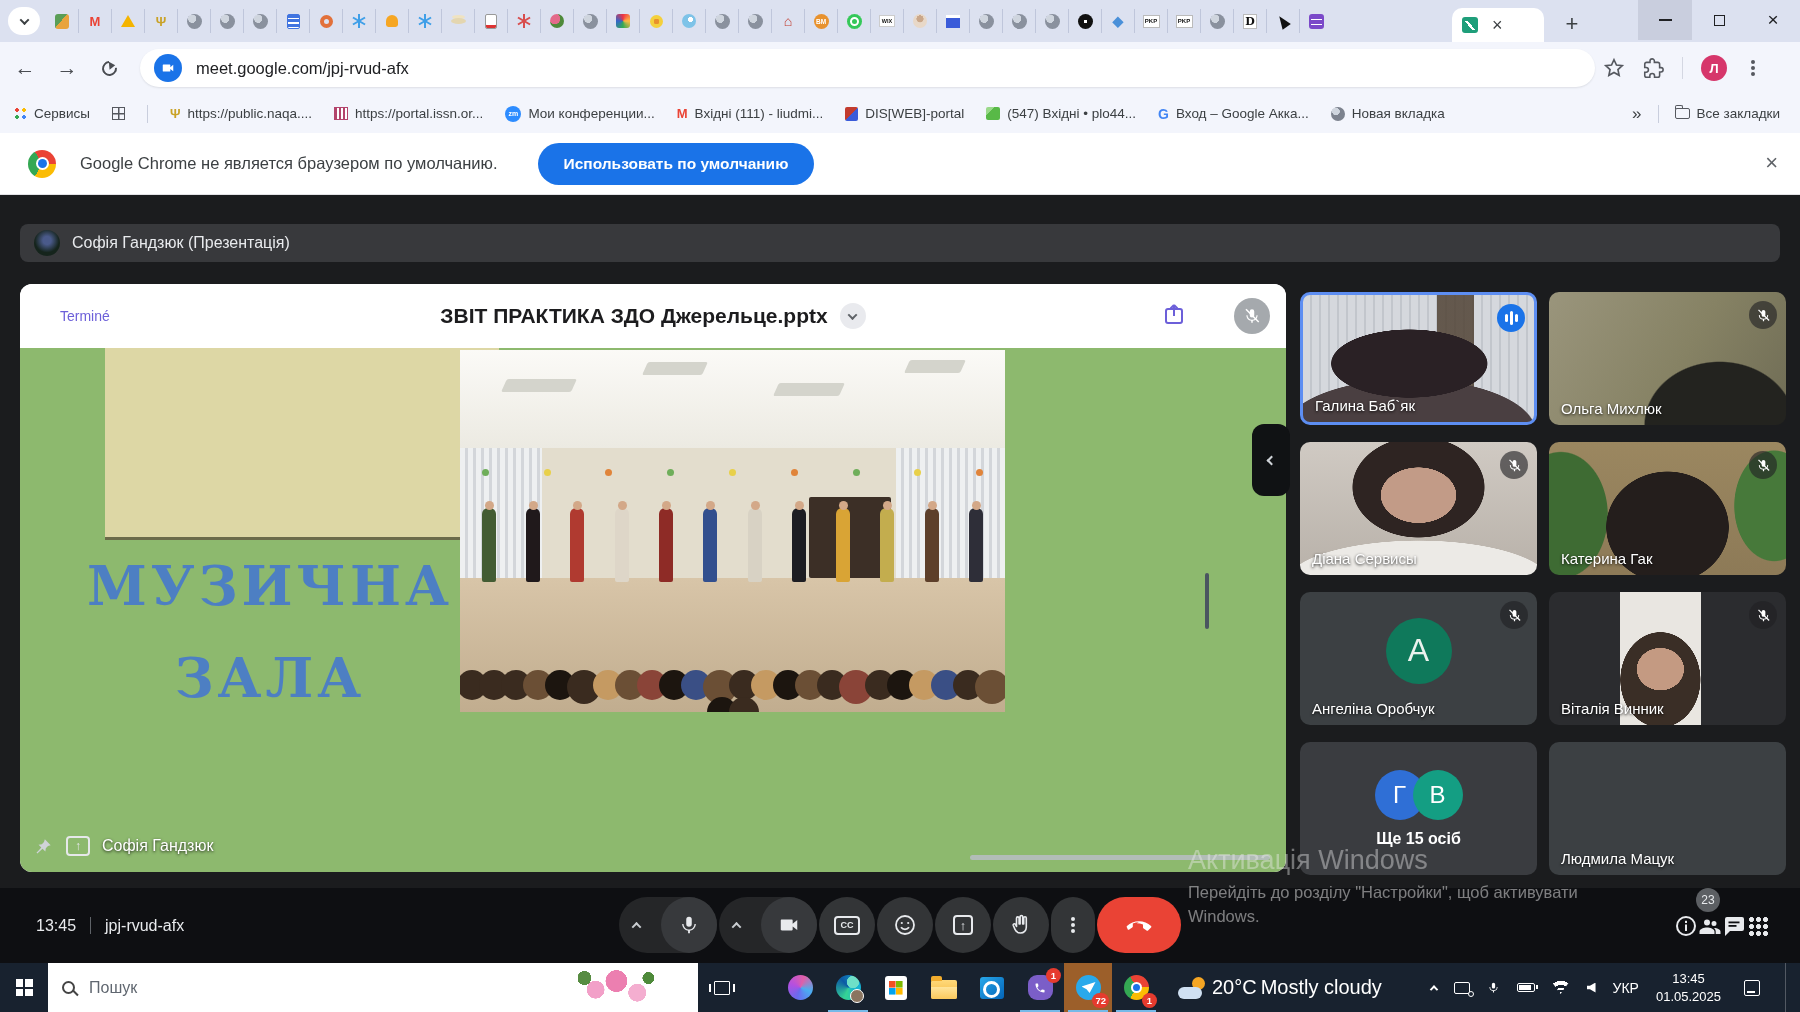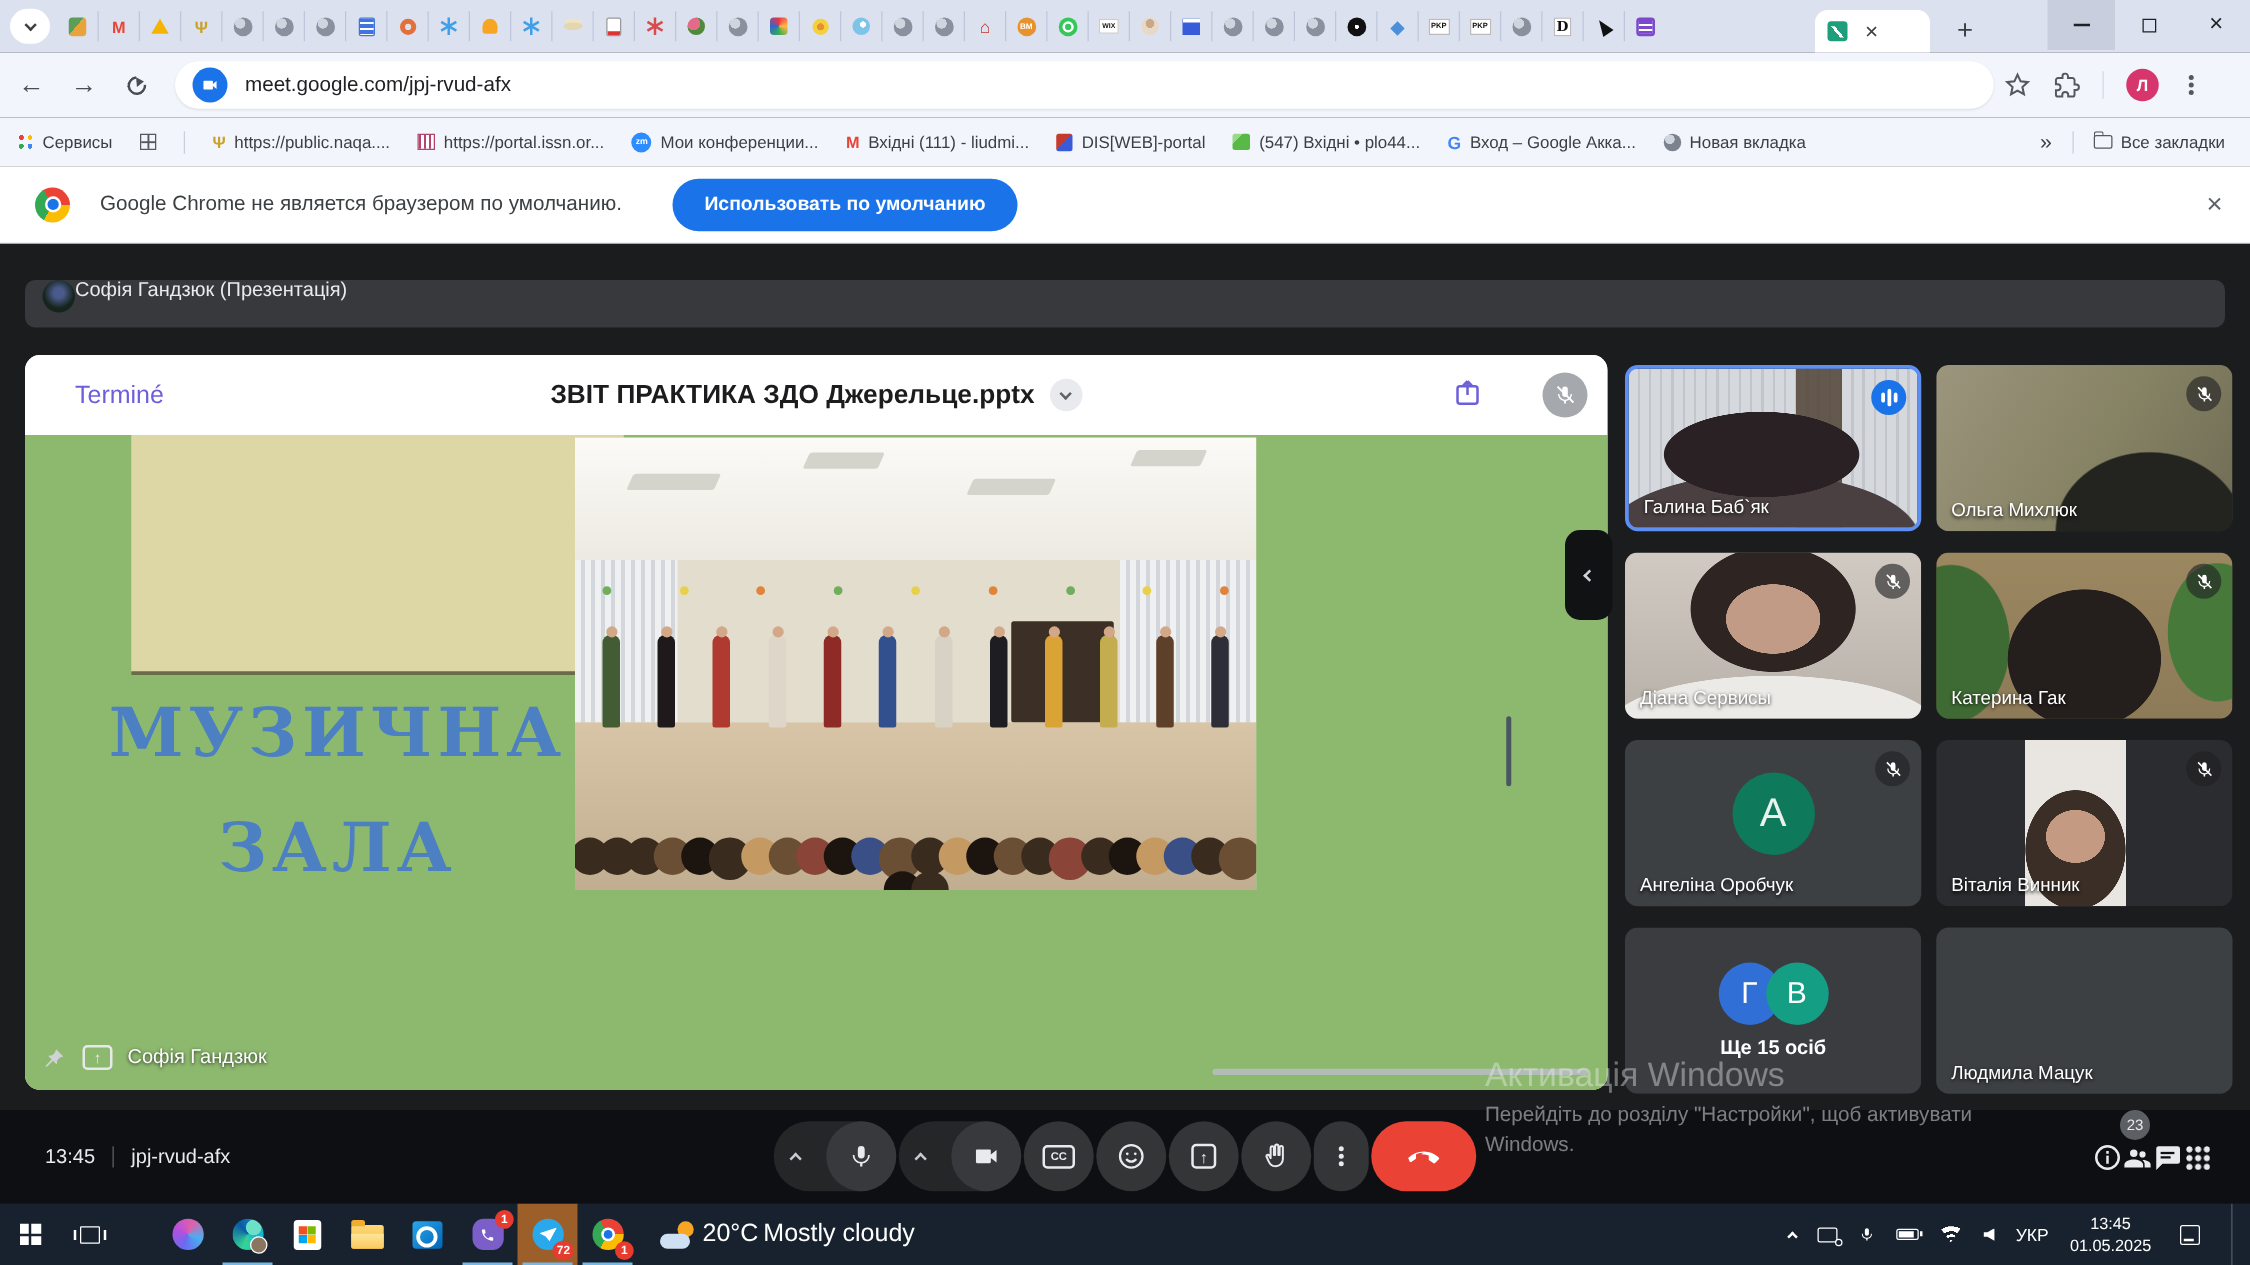--- a/index.html
+++ b/index.html
@@ -98,27 +98,27 @@
   .notifbar{position:absolute;left:0;top:133px;width:1800px;height:62px;background:#fff;border-bottom:1px solid #e2e2e6;display:flex;align-items:center}
   .chrlogo{width:28px;height:28px;border-radius:50%;background:conic-gradient(from -30deg,#ea4335 0 33.3%,#fbbc04 0 66.6%,#34a853 0 100%);position:relative;display:grid;place-items:center;margin-left:28px}
   .chrlogo::before{content:"";width:13px;height:13px;background:#fff;border-radius:50%;grid-area:1/1}
   .chrlogo::after{content:"";width:9px;height:9px;background:#1a73e8;border-radius:50%;grid-area:1/1;place-self:center}
   .notiftext{margin-left:24px;font-size:16.5px;color:#3c4043}
   .notifbtn{margin-left:40px;height:42px;padding:0 26px;border-radius:21px;background:#1a73e8;color:#fff;font-size:15.5px;font-weight:600;display:flex;align-items:center;border:none}
   .notifclose{position:absolute;right:22px;top:17px;font-size:22px;color:#5f6368}
 
   
   .meet{position:absolute;left:0;top:195px;width:1800px;height:768px;background:#1b1c1e}
-  .banner{position:absolute;left:20px;top:29px;width:1760px;height:38px;border-radius:8px;background:#38393c;display:flex;padding:0 14px;gap:0}
+  .banner{position:absolute;left:20px;top:29px;width:1760px;height:38px;border-radius:8px;background:#38393c;display:flex;align-items:center;padding:0 14px;gap:12px}
   .banner .bavatar{width:26px;height:26px;border-radius:50%;background:radial-gradient(circle at 50% 40%,#4a5a8a 20%,#15241c 60%)}
   .banner span{color:#e8eaed;font-size:16px}
 
   .ptile{position:absolute;left:20px;top:89px;width:1266px;height:588px;border-radius:12px;background:#fff;overflow:hidden}
   .phead{position:relative;height:64px;background:#fff;display:flex;align-items:center}
-  .pstatus{position:absolute;left:40px;font-size:20px;color:#6c5fd9}
+  .pstatus{position:absolute;left:40px;font-size:14px;color:#6c5fd9}
   .ptitlewrap{position:absolute;left:0;right:0;display:flex;align-items:center;justify-content:center;gap:12px}
   .ptitle{font-size:21px;font-weight:600;color:#1c1c1e}
   .pchev{width:26px;height:26px;border-radius:50%;background:#e9eaee;display:flex;align-items:center;justify-content:center;color:#5f6368}
   .pshare{position:absolute;right:100px;color:#6c5fd9}
   .pmutechip{position:absolute;right:16px;width:36px;height:36px;border-radius:50%;background:#a5a9ad;display:flex;align-items:center;justify-content:center}
 
   .slide{position:absolute;left:0;top:64px;width:1266px;height:524px;background:#8db96e;overflow:hidden}
   .cloud{position:absolute;left:90px;top:-34px;width:210px;height:62px;border:4px solid #fff;border-radius:50%;opacity:.9}
   .cloud2{position:absolute;left:300px;top:-30px;width:130px;height:50px;border:4px solid #fff;border-radius:50%;opacity:.8}
   .beige{position:absolute;left:85px;top:0;width:394px;height:192px;background:#ddd7a5;border-bottom:3px solid #6b6b4a}
@@ -860,20 +860,25 @@
 
   <div class="taskbar">
     <div class="start">
         <span class="winlogo">
           <i></i>
           <i></i>
           <i></i>
           <i></i>
         </span>
       </div>
+    <div class="tsearch">
+      <span class="mag"></span>
+      <span>Пошук</span>
+      <span class="flowers"></span>
+    </div>
     <div class="slot">
         <span class="tv"></span>
       </div>
     <div class="apps">
       <div class="slot">
           <span class="copi"></span>
         </div>
       <div class="slot">
           <span class="edge"></span>
           <span class="uline"></span>

